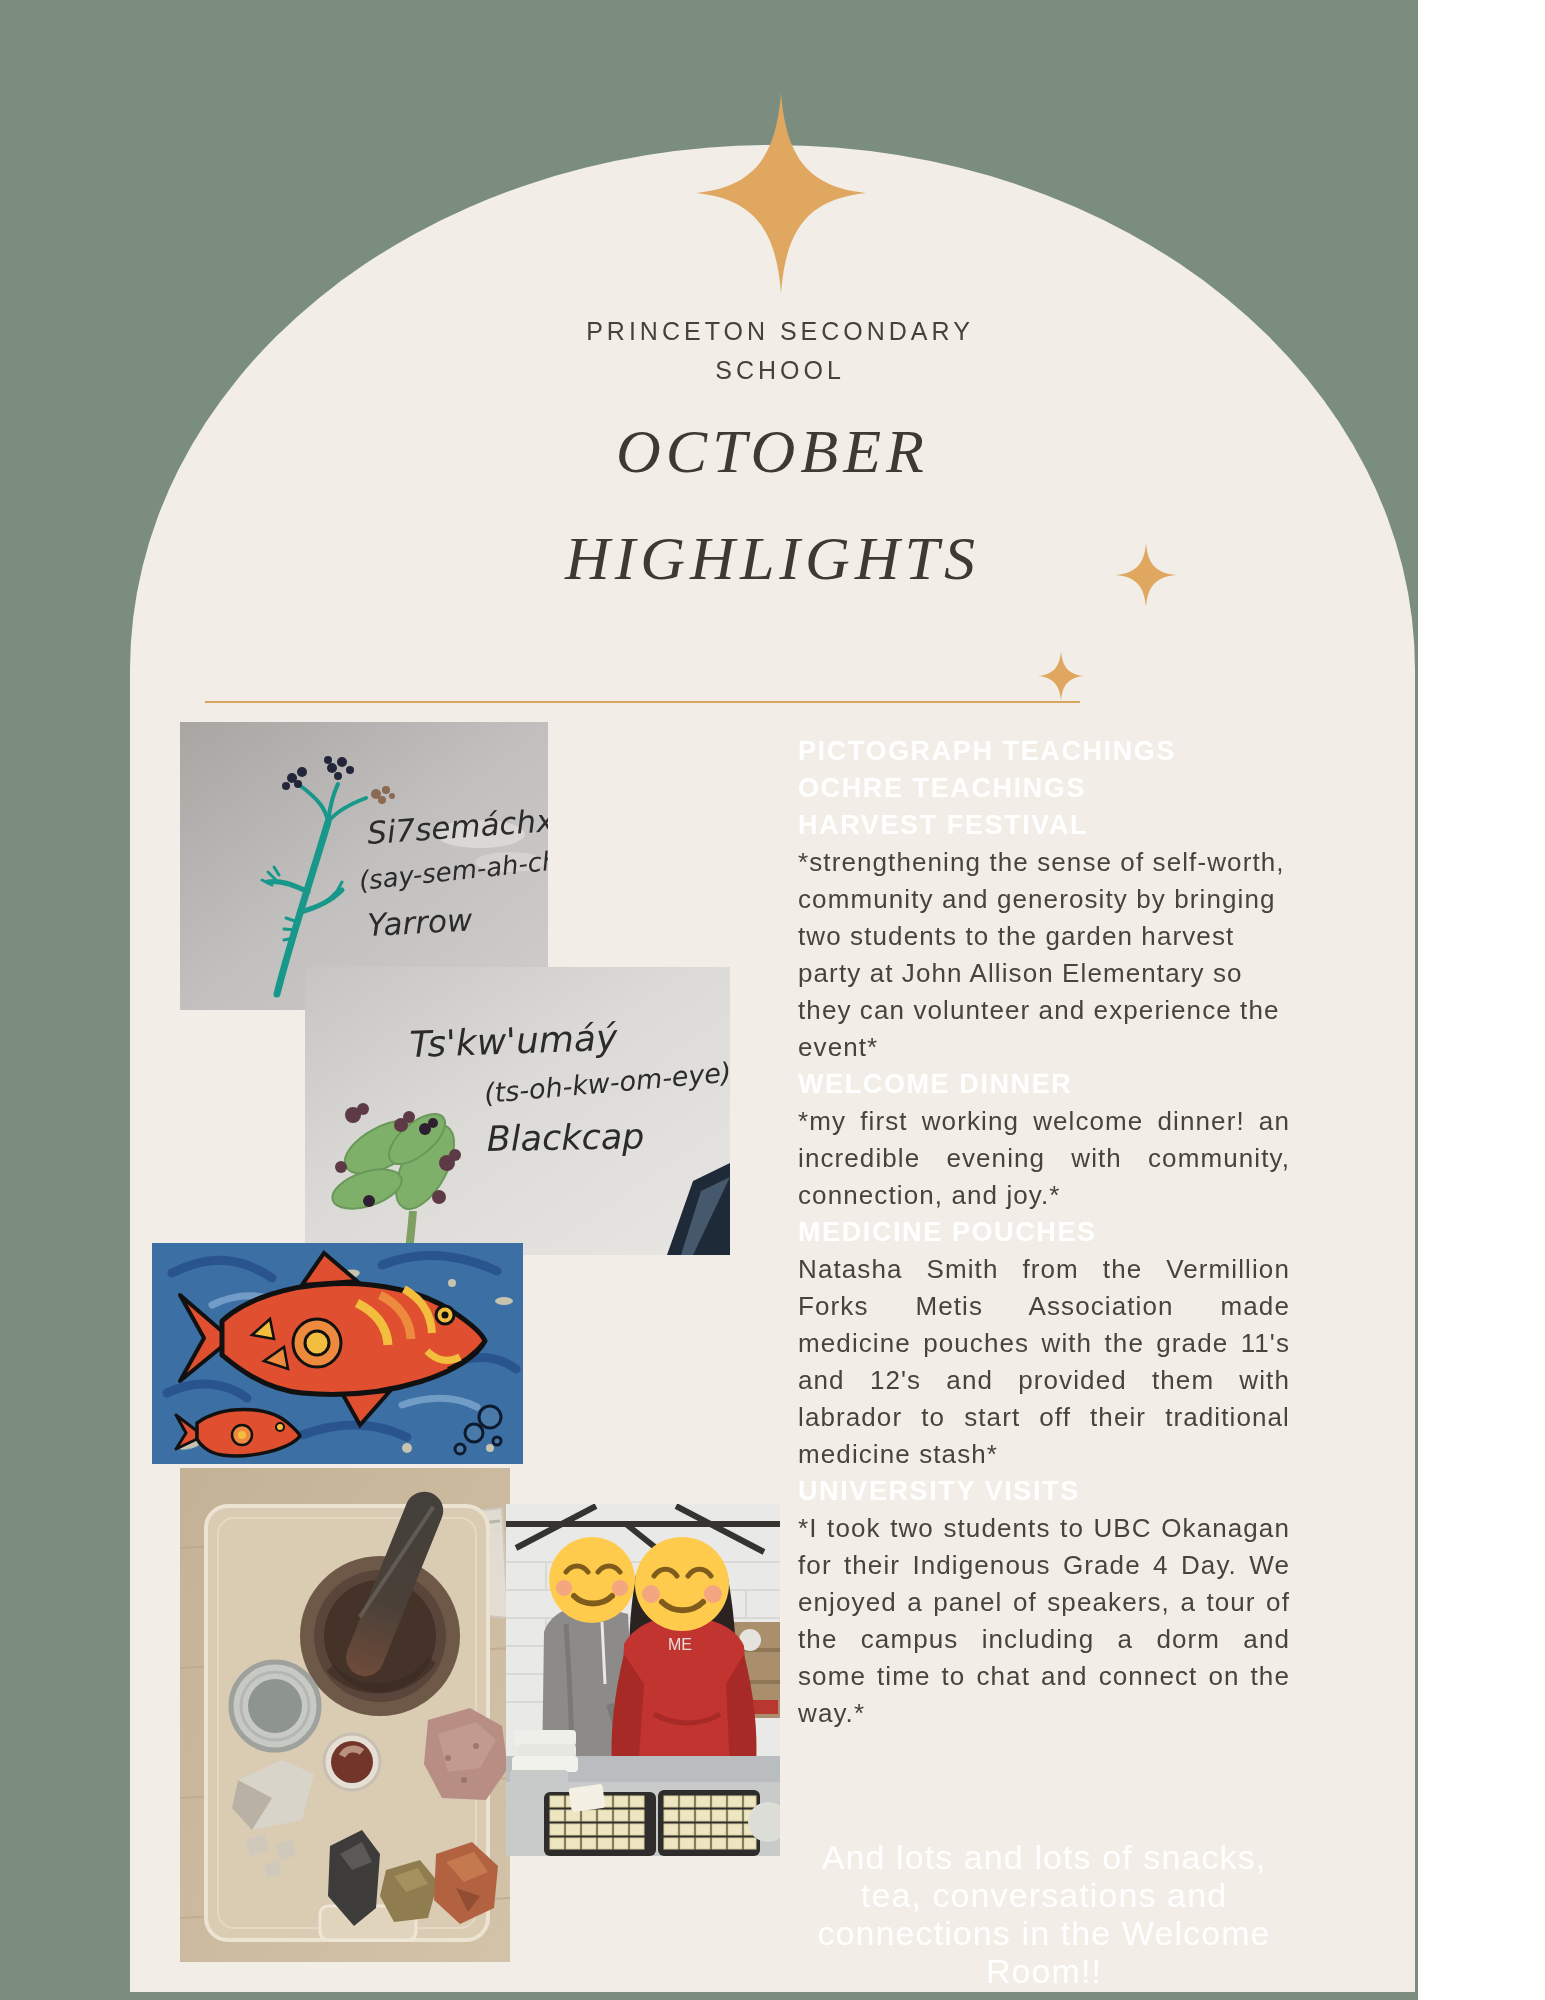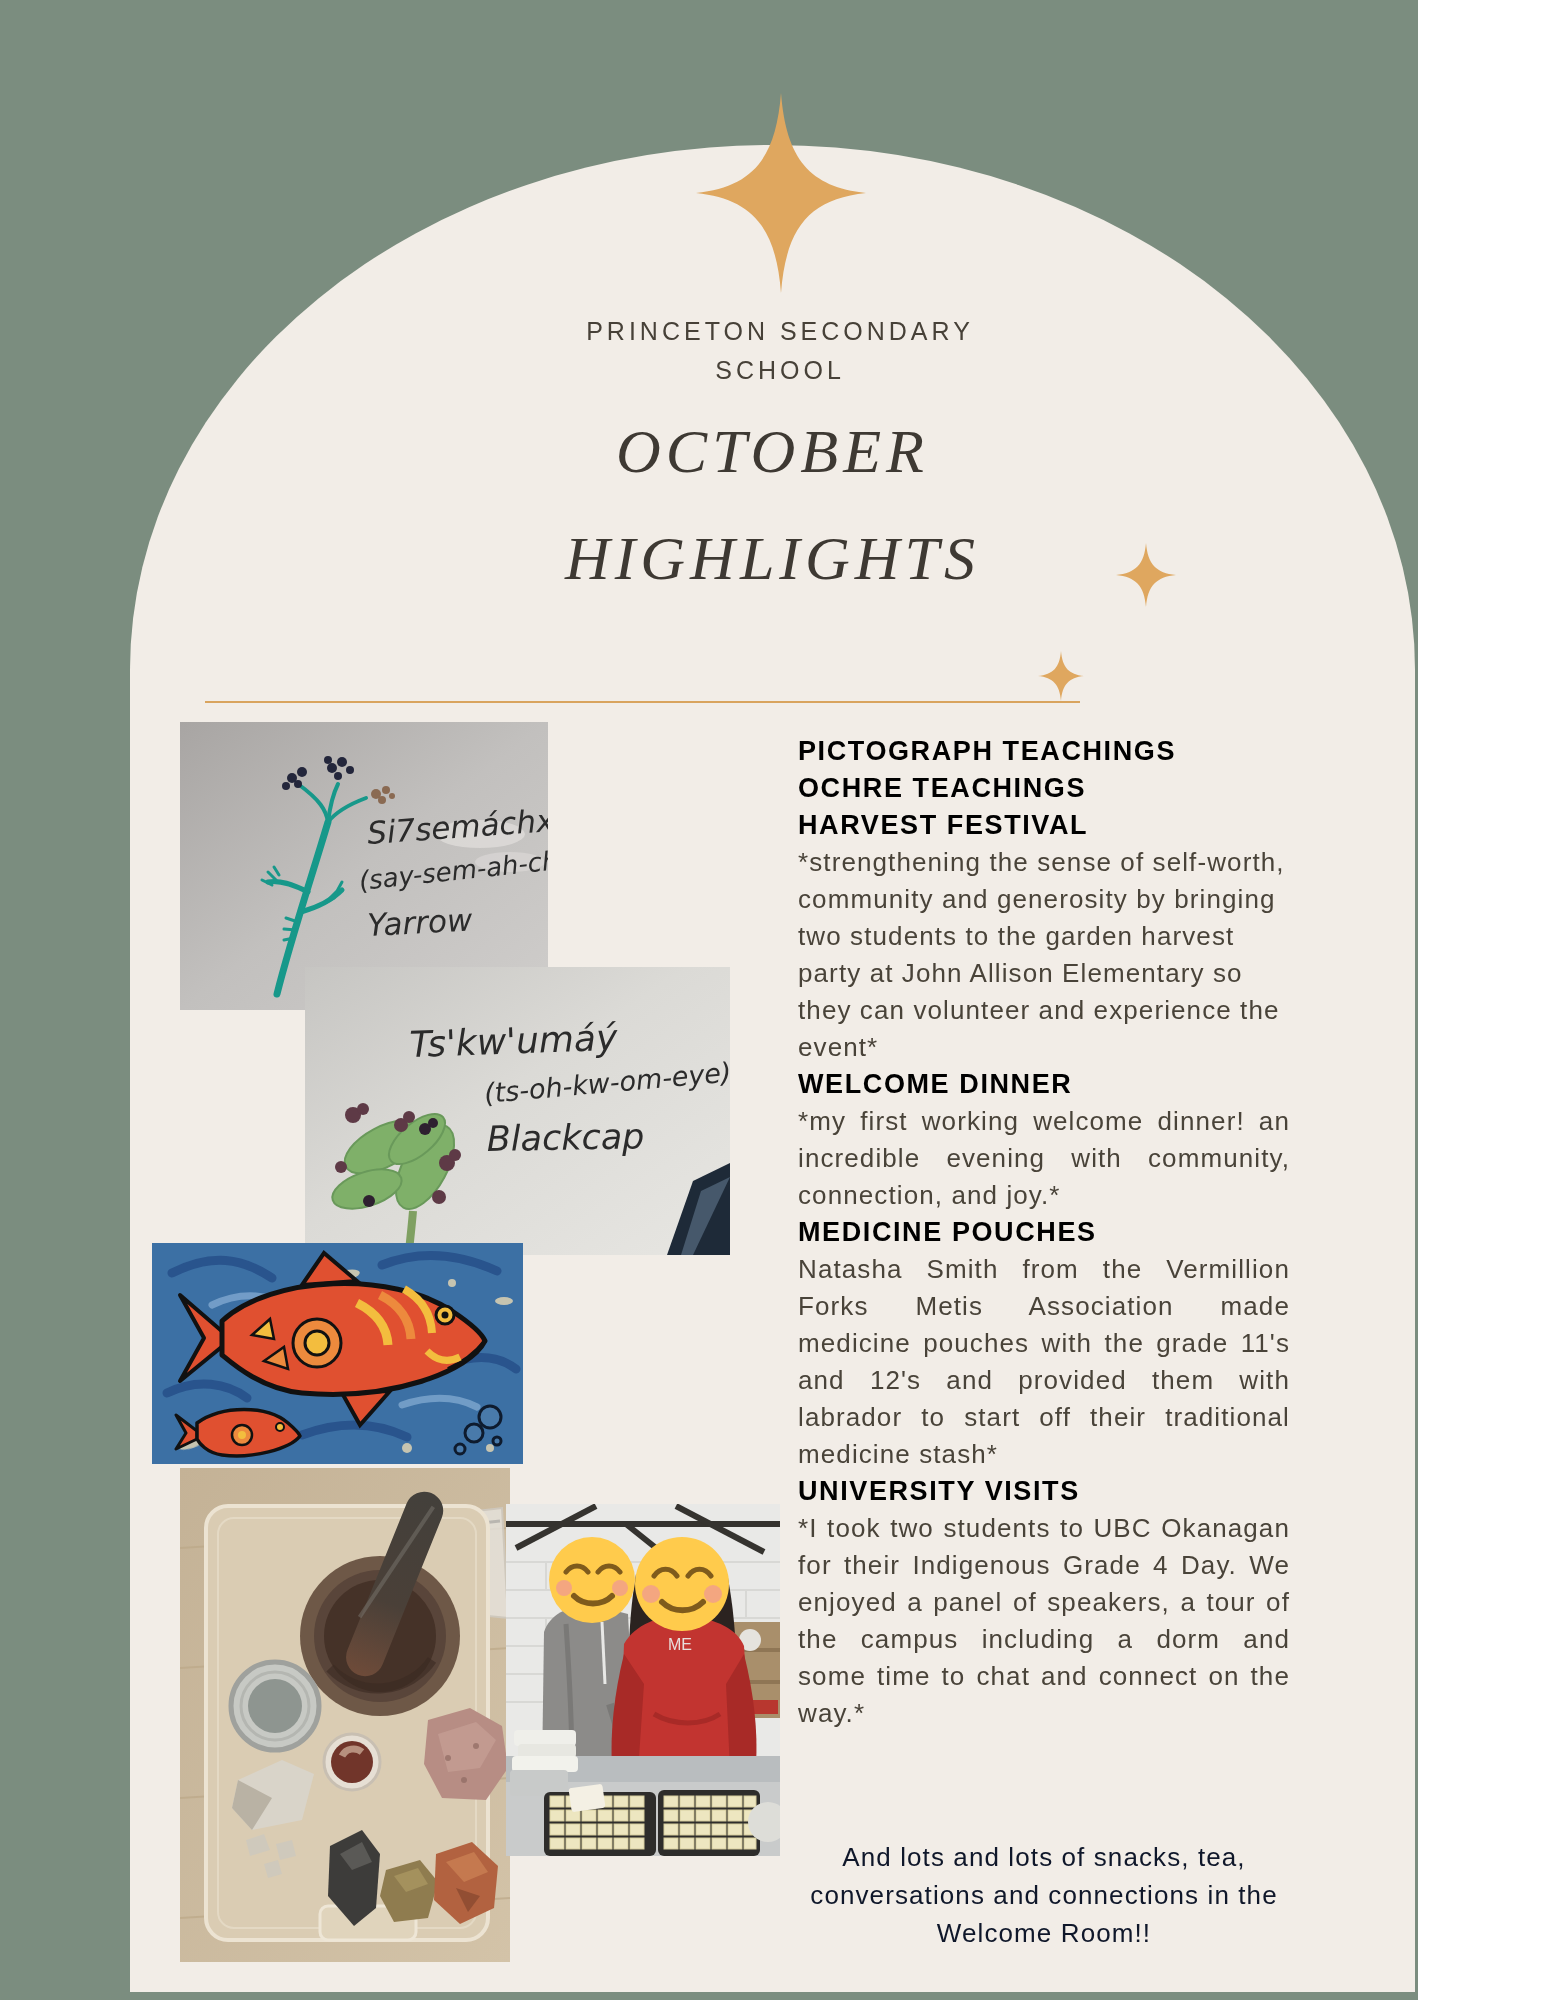--- a/index.html
+++ b/index.html
@@ -18,25 +18,25 @@
   .eyebrow{position:absolute;left:180px;top:312px;width:1200px;text-align:center;
            font-size:25px;letter-spacing:4px;line-height:39px;color:#474138;}
   .title{position:absolute;left:130px;top:398px;width:1285px;text-align:center;
          font-family:"Liberation Serif",serif;font-weight:400;color:#3E3933;
          font-size:62px;line-height:107px;letter-spacing:5px;font-style:italic;}
   .divider{position:absolute;left:205px;top:701px;width:875px;height:2px;background:#D9A45E;}
 
   
   .col{position:absolute;left:798px;top:733px;width:492px;color:#494339;
        font-size:26px;line-height:37px;letter-spacing:1.1px;}
-  .col .sec-heading{font-weight:bold;color:#000000;letter-spacing:1.6px;font-size:27px;}
+  .col .sec-heading{font-weight:bold;color:#ffffff;letter-spacing:1.6px;font-size:27px;}
   .col .sec-body{}
   .col .justify{text-align:justify;}
   .closing{position:absolute;left:798px;top:1838px;width:492px;text-align:center;
-           color:#0f172a;font-size:26px;line-height:38px;letter-spacing:1.1px;}
+           color:#ffffff;font-size:34px;line-height:38px;letter-spacing:1.1px;}
 
   
   .photo{position:absolute;overflow:hidden;}
   .photo svg{display:block;width:100%;height:100%;}
   #photo-yarrow  {left:180px; top:722px;  width:368px; height:288px;}
   #photo-blackcap{left:305px; top:967px;  width:425px; height:288px;}
   #photo-salmon  {left:152px; top:1243px; width:371px; height:221px;}
   #photo-ochre   {left:180px; top:1468px; width:330px; height:494px;}
   #photo-dinner  {left:506px; top:1504px; width:274px; height:352px;}
 

